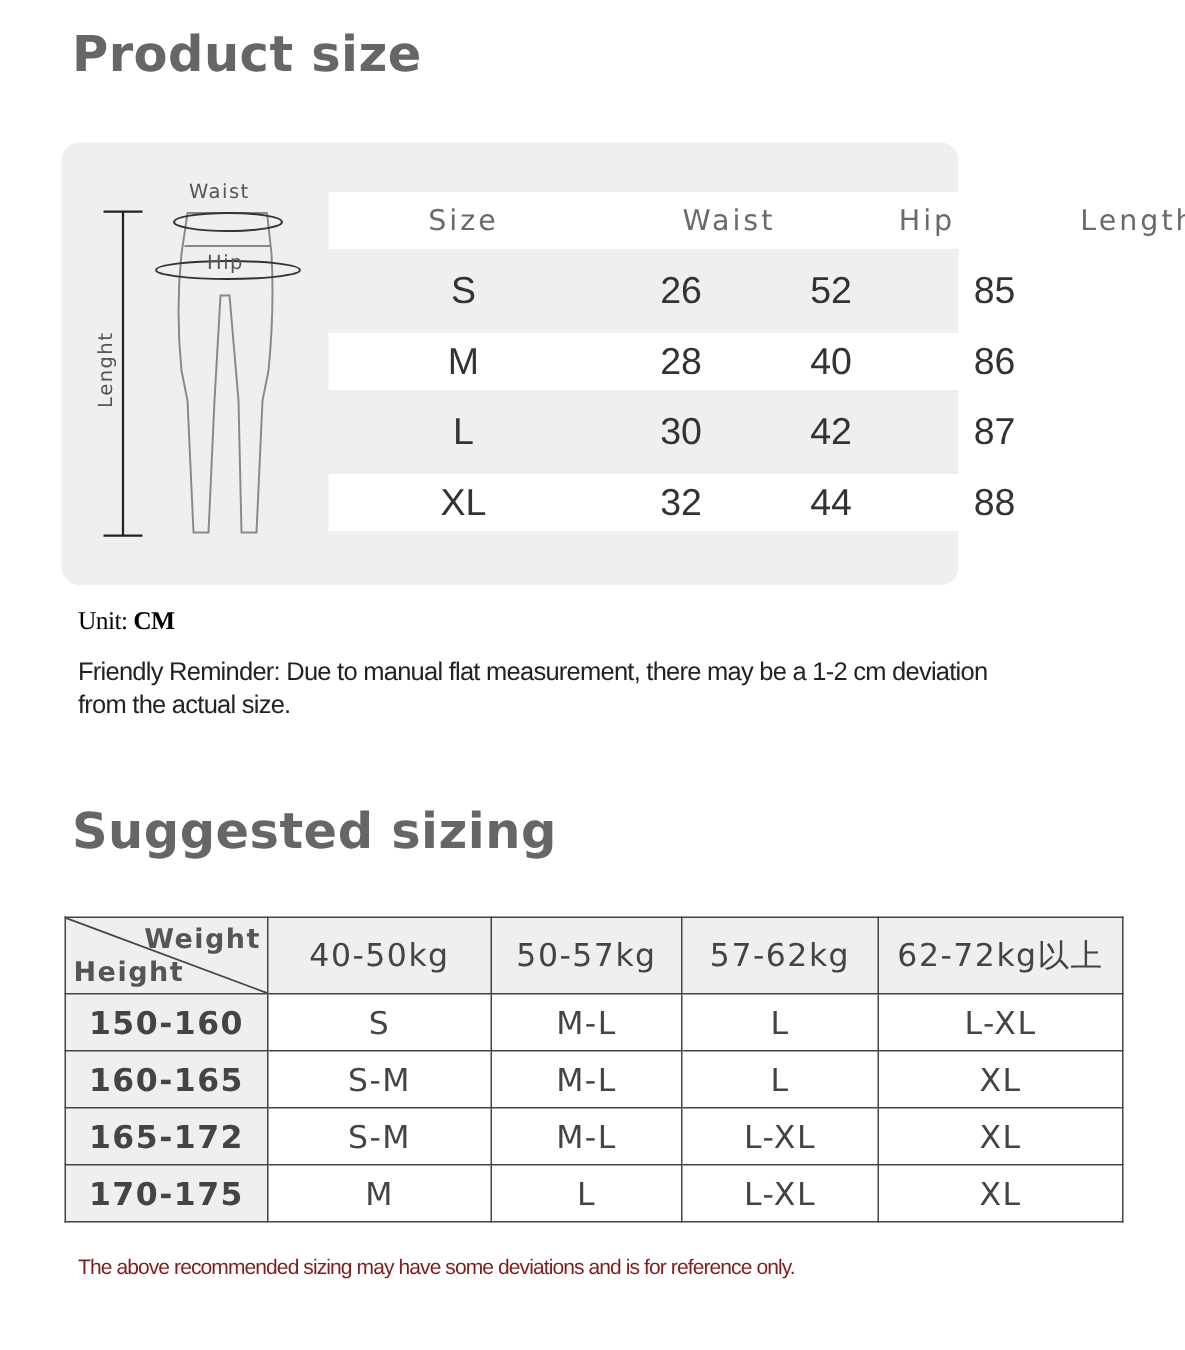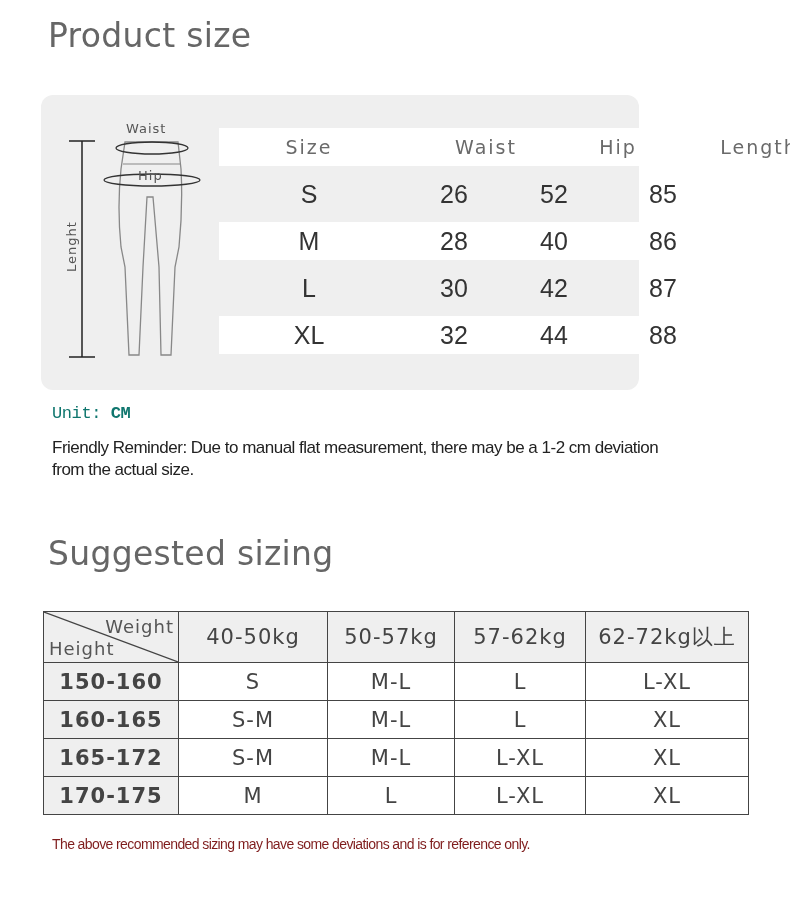--- a/index.html
+++ b/index.html
@@ -2,21 +2,21 @@
 <html><head>
   <meta charset="utf-8">
   <style>
     * { box-sizing: border-box; margin: 0; padding: 0; }
     html, body { width: 790px; height: 900px; background: #ffffff; overflow: hidden; }
     body { position: relative; font-family: "DejaVu Sans", sans-serif; color: #222; }
 
     .title {
       position: absolute; left: 48px;
       font-family: "DejaVu Sans", sans-serif;
-      font-size: 33px; color: #666666; font-weight: normal;
+      font-size: 33px; color: #666666; font-weight: bold;
       letter-spacing: 0.3px;
     }
     #title1 { top: 16px; }
     #title2 { top: 534px; }
 
     
     .card {
       position: absolute; left: 41px; top: 95px; width: 598px; height: 295px;
       background: #efefef; border-radius: 12px;
     }
@@ -33,43 +33,43 @@
     .size-row.grey { background: transparent; height: 56px; }
     .size-row > span { text-align: center; }
     .size-row.header > span {
       font-size: 19px; color: #6a6a6a; letter-spacing: 2px;
     }
     .size-row.data > span {
       font-family: "Liberation Sans", sans-serif;
       font-size: 25px; color: #333; font-weight: normal;
     }
 
-    .unit { position: absolute; left: 52px; top: 404px; font-size: 17px; color: #0f766e;
-      font-family: Liberation Mono, monospace; letter-spacing: -0.4px; }
+    .unit { position: absolute; left: 52px; top: 404px; font-size: 17px; color: #000000;
+      font-family: Liberation Serif, serif; letter-spacing: -0.4px; }
     .unit b { font-weight: bold; }
     .reminder {
       position: absolute; left: 52px; top: 437px; width: 640px;
       font-family: "Liberation Sans", sans-serif;
       font-size: 17px; line-height: 22px; color: #222; letter-spacing: -0.5px;
     }
 
     
     .rec-table {
       position: absolute; left: 43px; top: 611px; width: 705px;
       border-collapse: collapse; table-layout: fixed;
     }
     .rec-table td {
       border: 1.5px solid #444; text-align: center;
       font-family: "DejaVu Sans", sans-serif;
       font-size: 21px; color: #444; letter-spacing: 1px;
     }
     .rec-table tr.head td { background: #efefef; height: 51px; }
     .rec-table tr.body td { height: 38px; }
     .rec-table td.rowhead { background: #efefef; font-weight: bold; }
-    .corner { position: relative; padding: 4px; }
+    .corner { position: relative; padding: 4px; font-weight: bold; }
     .corner svg { position: absolute; left: 0; top: 0; width: 100%; height: 100%; }
     .corner .w { position: absolute; right: 4px; top: 4px; font-size: 18px; color: #555; letter-spacing: 1px; }
     .corner .h { position: absolute; left: 5px; bottom: 3px; font-size: 18px; color: #555; letter-spacing: 1px; }
 
     .footnote {
       position: absolute; left: 52px; top: 836px;
       font-family: "Liberation Sans", sans-serif;
       font-size: 14px; color: #7f1d1d; letter-spacing: -0.6px;
     }
   </style>

